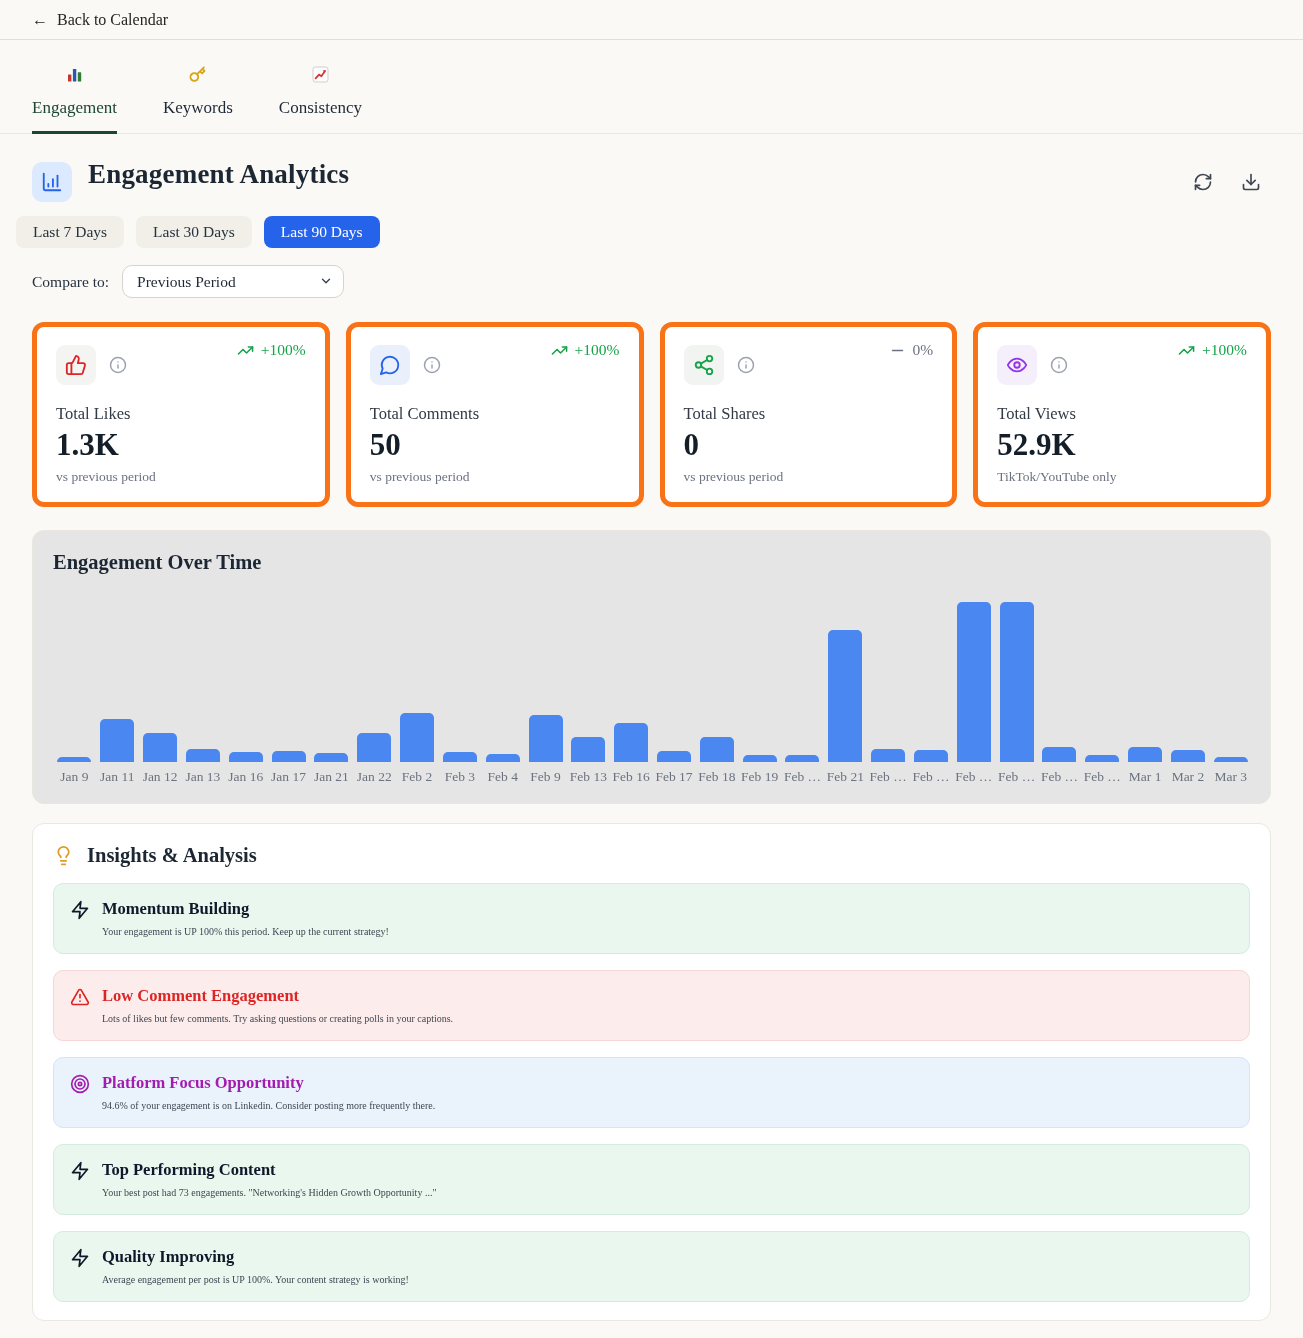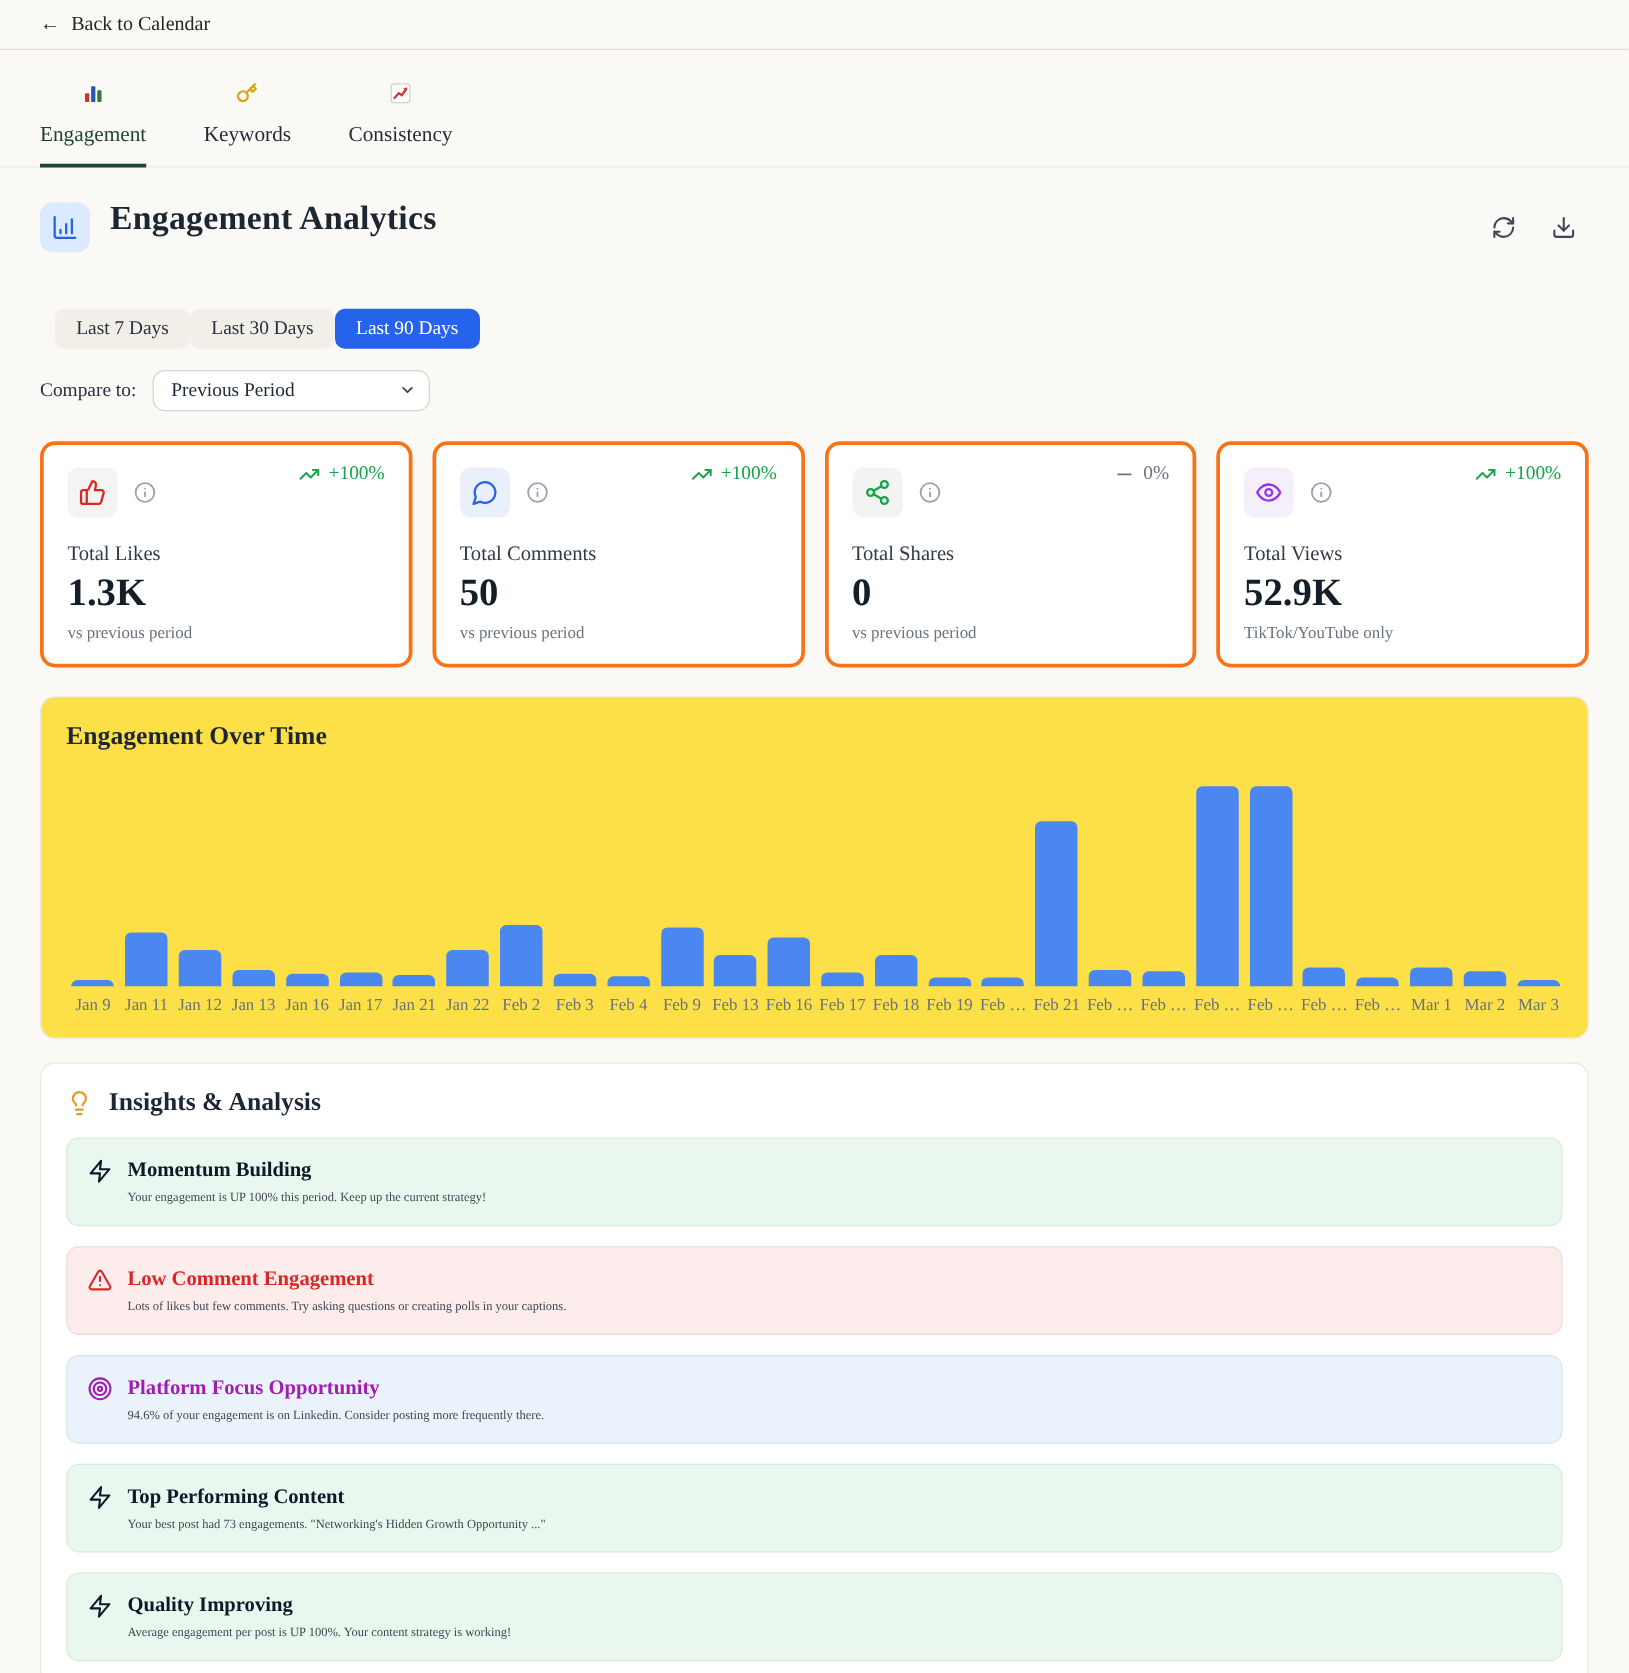--- a/index.html
+++ b/index.html
@@ -17,45 +17,45 @@
   
   .page-head { display:flex; align-items:flex-start; padding:0 32px; margin-top:25px; }
   .head-iconbox { width:40px; height:40px; border-radius:10px; background:#dbeafe; color:#2563eb; display:flex; align-items:center; justify-content:center; margin-top:3px; flex:none; }
   .head-text { margin-left:16px; flex:1; }
   .page-title { font-size:27px; font-weight:bold; color:#1c2733; letter-spacing:.2px; }
   .page-subtitle { font-size:15.5px; color:#5b6470; margin-top:5px; }
   .head-actions { display:flex; gap:28px; color:#3f4753; margin-top:13px; margin-right:10px; }
   .icon-btn { cursor:pointer; display:flex; }
 
   
-  .ranges { display:flex; padding:0 44px; margin-top:45px; }
+  .ranges { display:flex; gap:12px; padding:0 16px; margin-top:14px; }
   .range-btn { border:none; font-family:inherit; font-size:15.5px; padding:7px 17px; border-radius:8px; background:#f1efe8; color:#26323f; cursor:pointer; }
   .range-btn.active { background:#2563eb; color:#fff; }
 
   
   .compare { display:flex; align-items:center; gap:13px; padding:0 32px; margin-top:17px; font-size:15.5px; color:#26323f; }
   .select-wrap { position:relative; }
   select { appearance:none; -webkit-appearance:none; font-family:inherit; font-size:15.5px; color:#1f2937; background:#fff; border:1px solid #d7d4cc; border-radius:10px; padding:5px 36px 5px 14px; width:222px; height:33px; cursor:pointer; }
   .chev { position:absolute; right:11px; top:9px; pointer-events:none; color:#374151; }
 
   
   .stats { display:grid; grid-template-columns:repeat(4,1fr); gap:16px; padding:0 32px; margin-top:24px; }
-  .stat-card { background:#fff; border:3px solid #f97316; border-radius:12px; padding:18px 19px 17px; }
+  .stat-card { background:#fff; border:5px solid #f97316; border-radius:12px; padding:18px 19px 17px; }
   .stat-top { display:flex; align-items:center; }
   .stat-iconbox { width:40px; height:40px; border-radius:9px; display:flex; align-items:center; justify-content:center; flex:none; }
   .info-icon { margin-left:13px; color:#9ca3af; display:flex; cursor:pointer; }
   .stat-trend { margin-left:auto; display:flex; align-items:center; gap:7px; font-size:15.5px; align-self:flex-start; margin-top:-4px; }
   .trend-up { color:#16a34a; }
   .trend-flat { color:#6b7280; }
   .stat-label { font-size:16.5px; color:#323a45; margin-top:19px; }
   .stat-value { font-size:31px; font-weight:bold; color:#141e29; margin-top:3px; }
   .stat-sub { font-size:13.5px; color:#6b7280; margin-top:6px; }
 
   
-  .chart-card { background:#fde047; border:1px solid #e9e7e0; border-radius:12px; margin:23px 32px 0; padding:20px 18px 18px 20px; }
+  .chart-card { background:#e5e5e5; border:1px solid #e9e7e0; border-radius:12px; margin:23px 32px 0; padding:20px 18px 18px 20px; }
   .chart-title { font-size:20.5px; font-weight:bold; color:#1c2733; }
   .chart-cols { display:flex; align-items:flex-end; margin-top:22px; }
   .chart-col { flex:1; display:flex; flex-direction:column; align-items:center; justify-content:flex-end; height:189px; min-width:0; }
   .chart-bar { width:34px; border-radius:5px 5px 0 0; background:#4a87f0; }
   .chart-xlabel { font-size:13.5px; color:#6b7280; margin-top:7px; white-space:nowrap; }
 
   
   .insights { background:#fff; border:1px solid #e9e7e0; border-radius:12px; margin:19px 32px 16px; padding:20px 20px 18px; }
   .insights-head { display:flex; align-items:center; gap:13px; font-size:20.5px; font-weight:bold; color:#1c2733; }
   .bulb { color:#e09b26; display:flex; }

